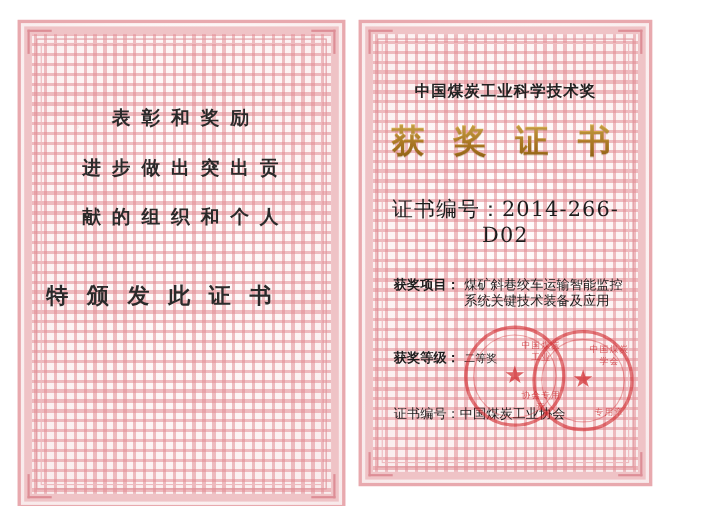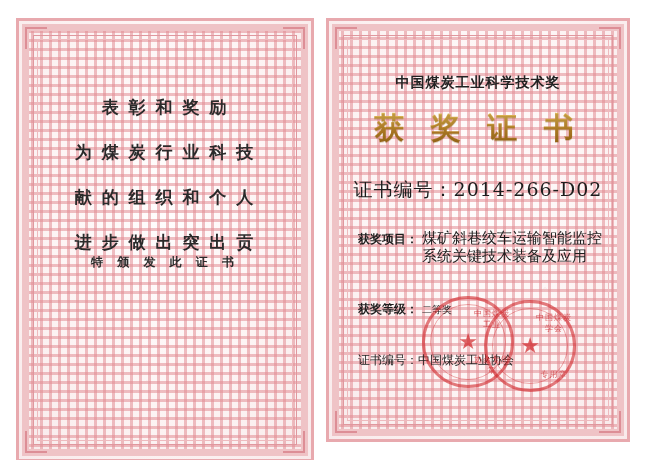--- a/index.html
+++ b/index.html
@@ -29,21 +29,21 @@
     box-sizing: border-box;
     background:
       radial-gradient(ellipse at 50% 40%, #fffdfd 0%, #fdf4f4 55%, #f8e9ea 100%);
   }
   .page-left {
     width: 298px;
     height: 444px;
     margin: 18px 6px 18px 16px;
   }
   .page-right {
-    width: 304px;
+    width: 267px;
     height: 424px;
     margin: 18px 16px 18px 6px;
   }
 
   
   .border-outer {
     position: absolute;
     inset: 0;
     border: 3px solid #e8a9ae;
     box-sizing: border-box;
@@ -100,26 +100,27 @@
   .left-line {
     color: #2a2a2a;
     font-family: "DejaVu Serif", serif;
     font-size: 17px;
     font-weight: bold;
     letter-spacing: 2px;
     text-align: center;
     white-space: nowrap;
   }
   .left-final {
+    margin-top: 46px;
     color: #2a2a2a;
     font-family: "DejaVu Serif", serif;
-    font-size: 12px;
+    font-size: 20px;
     font-weight: bold;
     letter-spacing: 5px;
-    text-align: center;
+    text-align: left;
   }
 
   
   .award-org {
     margin-top: 26px;
     text-align: center;
     font-family: "DejaVu Serif", serif;
     font-size: 14px;
     font-weight: bold;
     color: #222;
@@ -159,21 +160,21 @@
     align-items: baseline;
     font-family: "DejaVu Serif", serif;
     color: #1d1d1d;
   }
   .field-label {
     font-size: 12px;
     white-space: nowrap;
     font-weight: bold;
   }
   .field-value {
-    font-size: 15px;
+    font-size: 12px;
     margin-left: 4px;
     line-height: 1.2;
   }
   .field-value.big { font-size: 10px; }
 
   .issuer {
     margin-top: 34px;
     padding-left: 6px;
     font-family: "DejaVu Serif", serif;
     font-size: 12px;
@@ -255,23 +256,22 @@
     <div class="border-inner2"></div>
     <div class="corner tl"></div>
     <div class="corner tr"></div>
     <div class="corner bl"></div>
     <div class="corner br"></div>
     <div class="speckle"></div>
 
     <div class="page-content">
       <div class="left-lines">
         <div class="left-line">表 彰 和 奖 励</div>
-        <div class="left-line">为 煤 炭 行 业 科 技</div>
+        <div class="left-line">进 步 做 出 突 出 贡</div>
         <div class="left-line">献 的 组 织 和 个 人</div>
-        <div class="left-line">进 步 做 出 突 出 贡</div>
       </div>
       <div class="left-final">特 颁 发 此 证 书</div>
     </div>
   </div>
 
   <div class="page page-right">
     <div class="border-outer"></div>
     <div class="border-mid"></div>
     <div class="border-inner"></div>
     <div class="border-inner2"></div>

